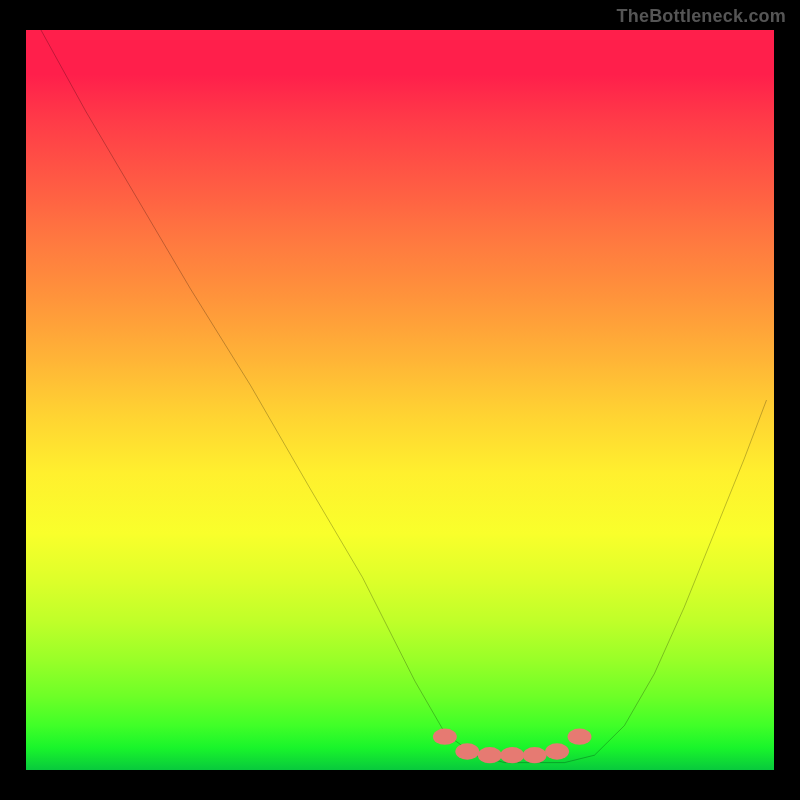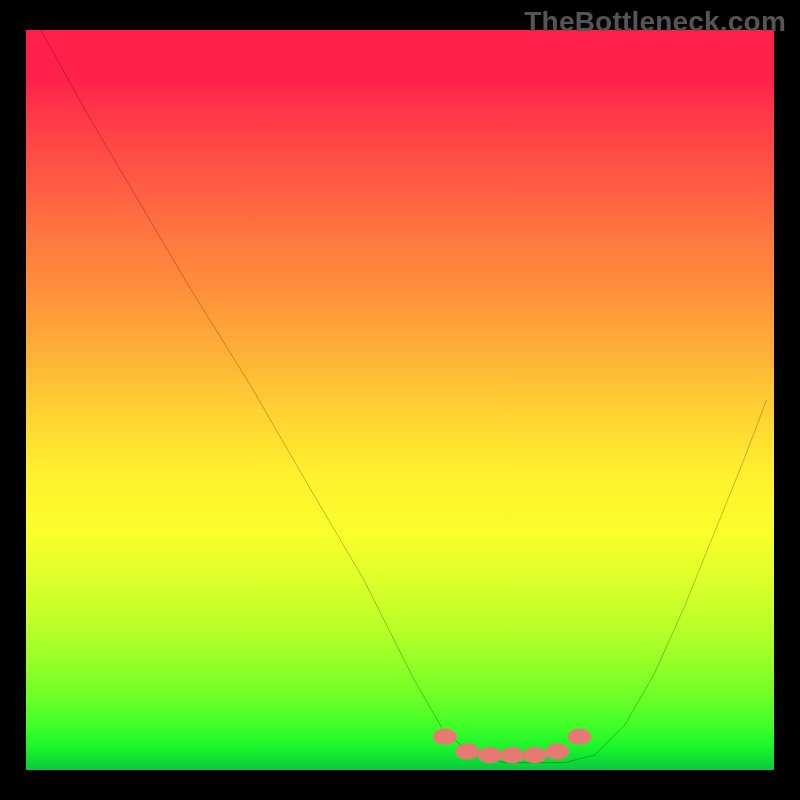--- a/index.html
+++ b/index.html
@@ -15,21 +15,21 @@
     position: relative;
     width: 800px;
     height: 800px;
     background: #000;
   }
   .watermark {
     position: absolute;
     top: 6px;
     right: 14px;
     color: #555;
-    font-size: 28px;
+    font-size: 18px;
     font-weight: 600;
     letter-spacing: 0.2px;
     z-index: 5;
   }
   .plot {
     position: absolute;
     left: 26px;
     top: 30px;
     width: 748px;
     height: 740px;

